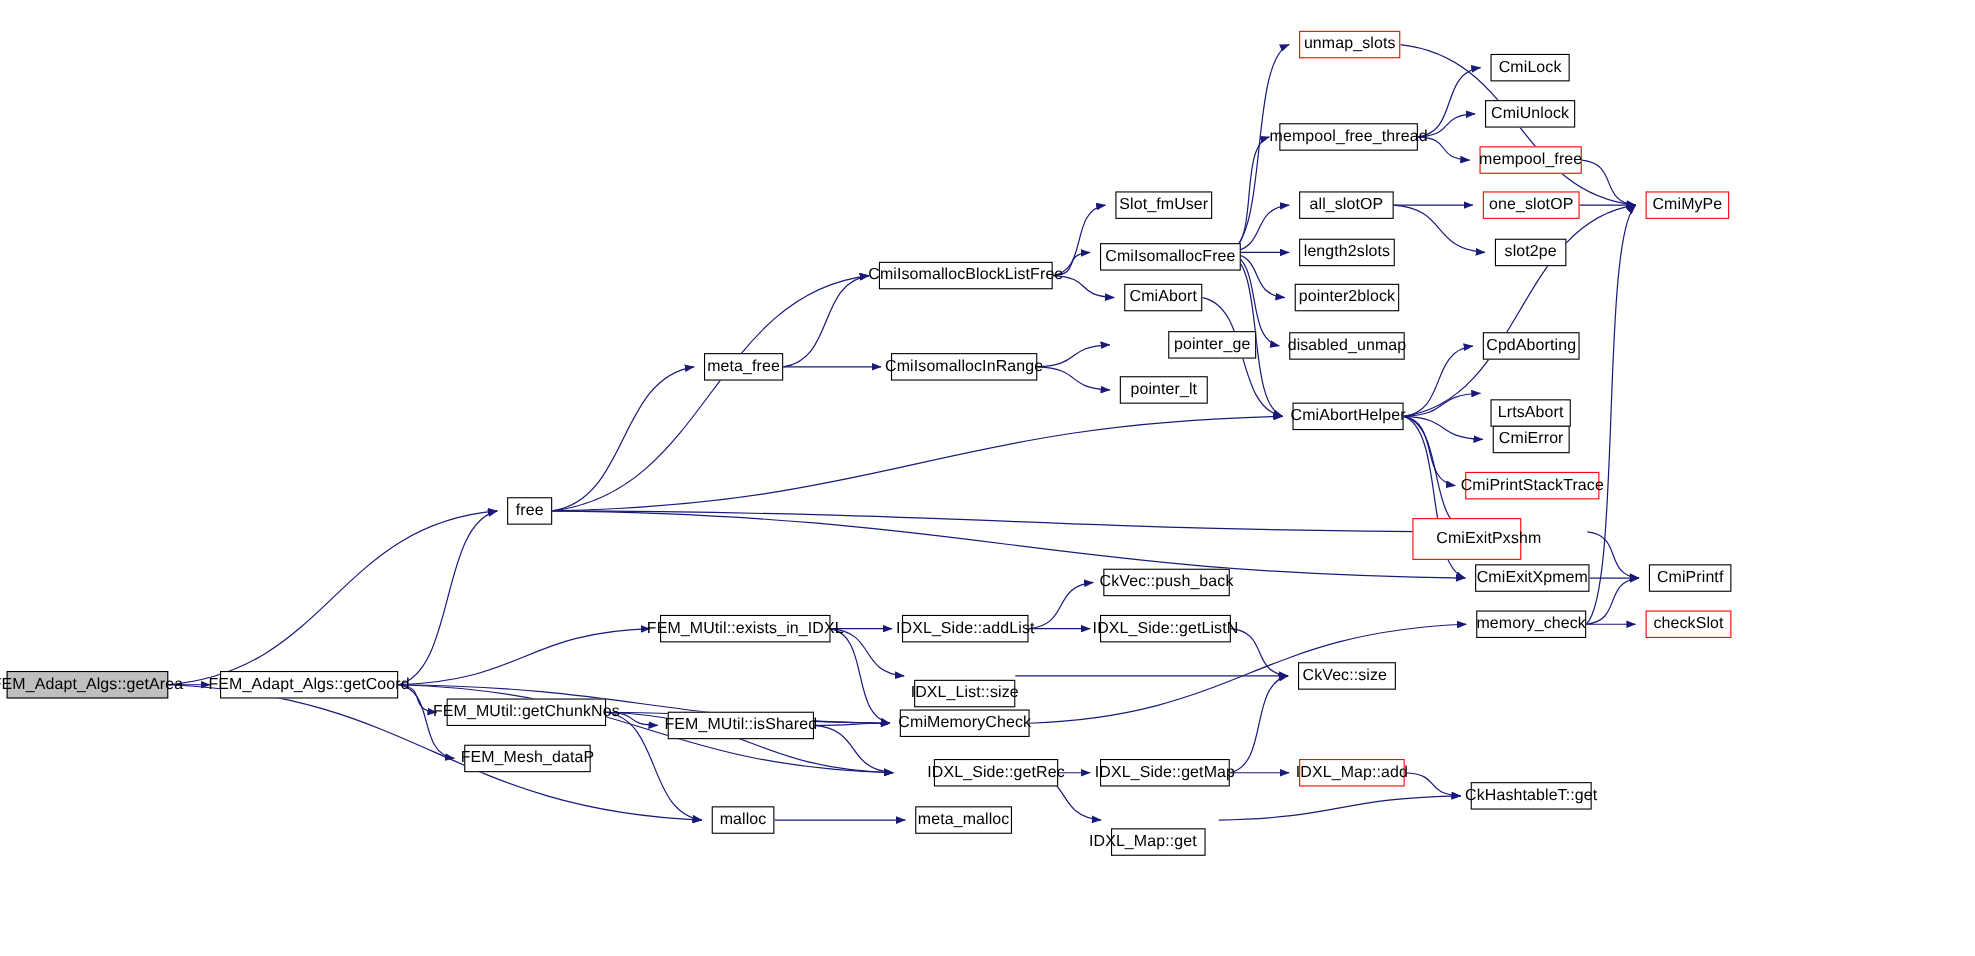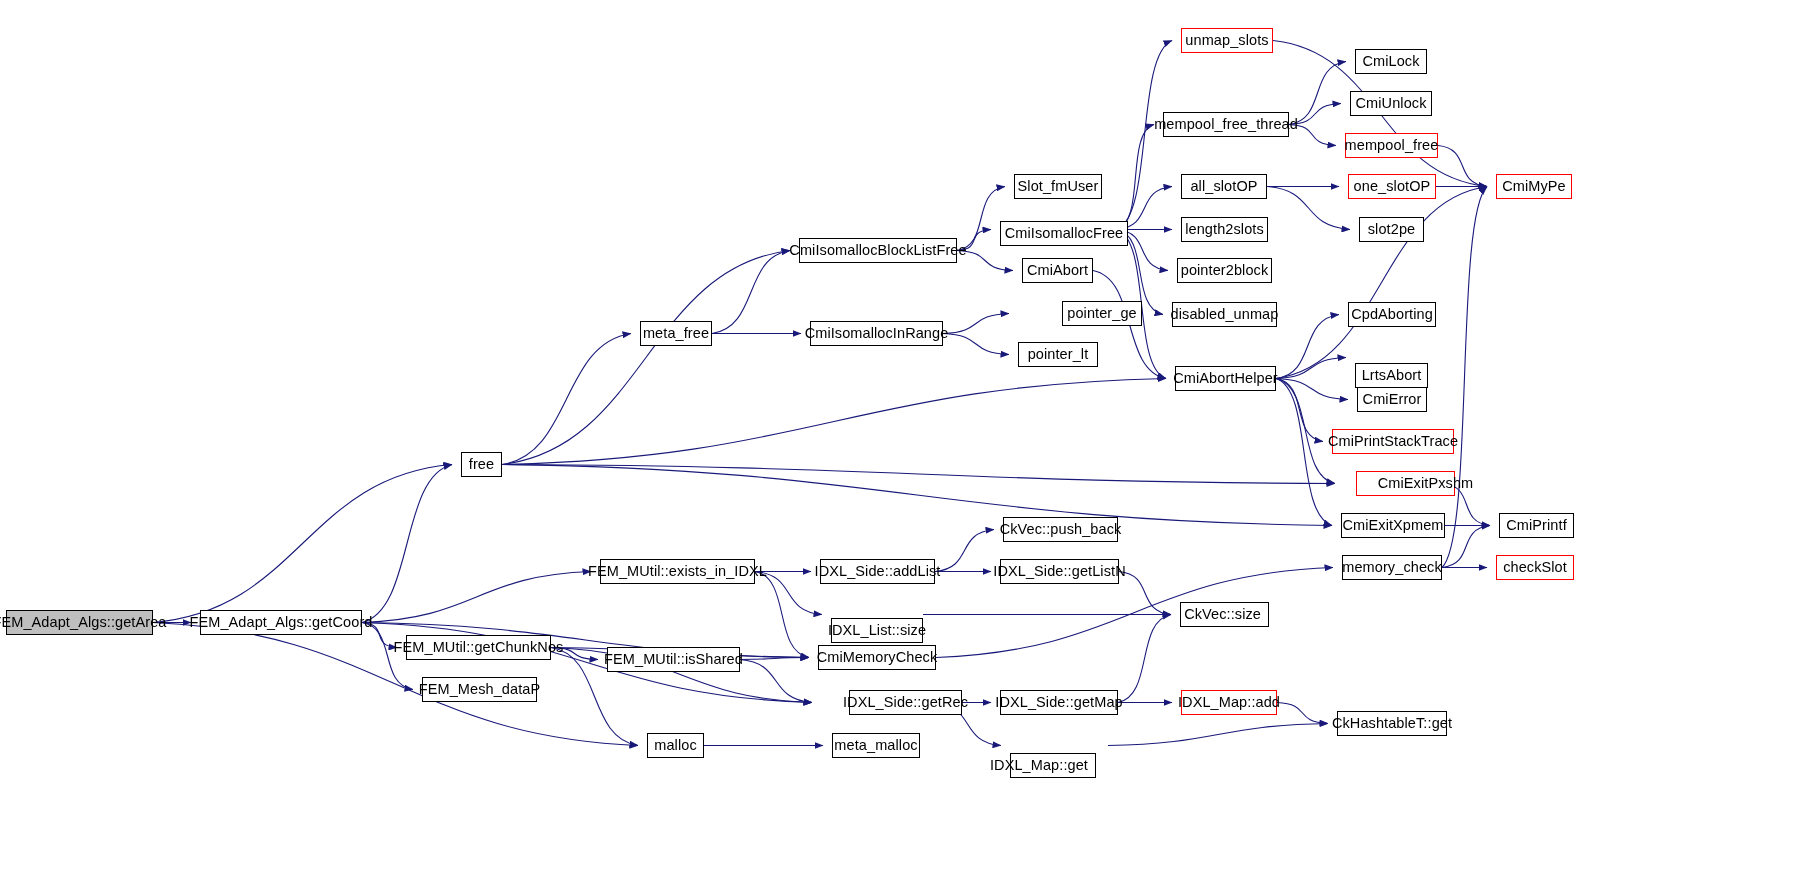--- a/index.html
+++ b/index.html
@@ -268,21 +268,21 @@
       </div>
       <div class="gnode" style="left: 1355px; top: 363px; width: 73px; height: 25px;">
         <span class="lbl">LrtsAbort</span>
       </div>
       <div class="gnode" style="left: 1357px; top: 387px; width: 70px; height: 25px;">
         <span class="lbl">CmiError</span>
       </div>
       <div class="gnode red" style="left: 1332px; top: 429px; width: 122px; height: 25px;">
         <span class="lbl">CmiPrintStackTrace</span>
       </div>
-      <div class="gnode red" style="left: 1356px; top: 471px; width: 99px; height: 25px; padding-left: 40px;">
+      <div class="gnode red" style="left: 1284px; top: 471px; width: 99px; height: 38px; padding-left: 40px;">
         <span class="lbl">CmiExitPxshm</span>
       </div>
       <div class="gnode" style="left: 1341px; top: 513px; width: 104px; height: 25px;">
         <span class="lbl">CmiExitXpmem</span>
       </div>
       <div class="gnode" style="left: 1342px; top: 555px; width: 100px; height: 25px;">
         <span class="lbl">memory_check</span>
       </div>
       <div class="gnode" style="left: 1499px; top: 513px; width: 75px; height: 25px;">
         <span class="lbl">CmiPrintf</span>

